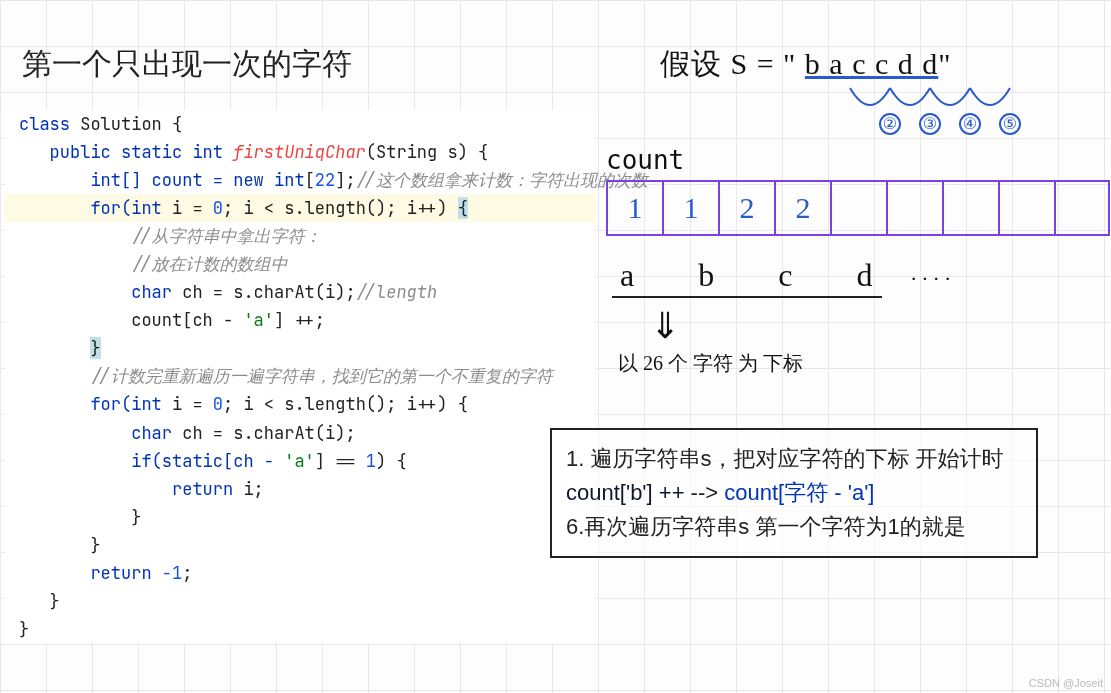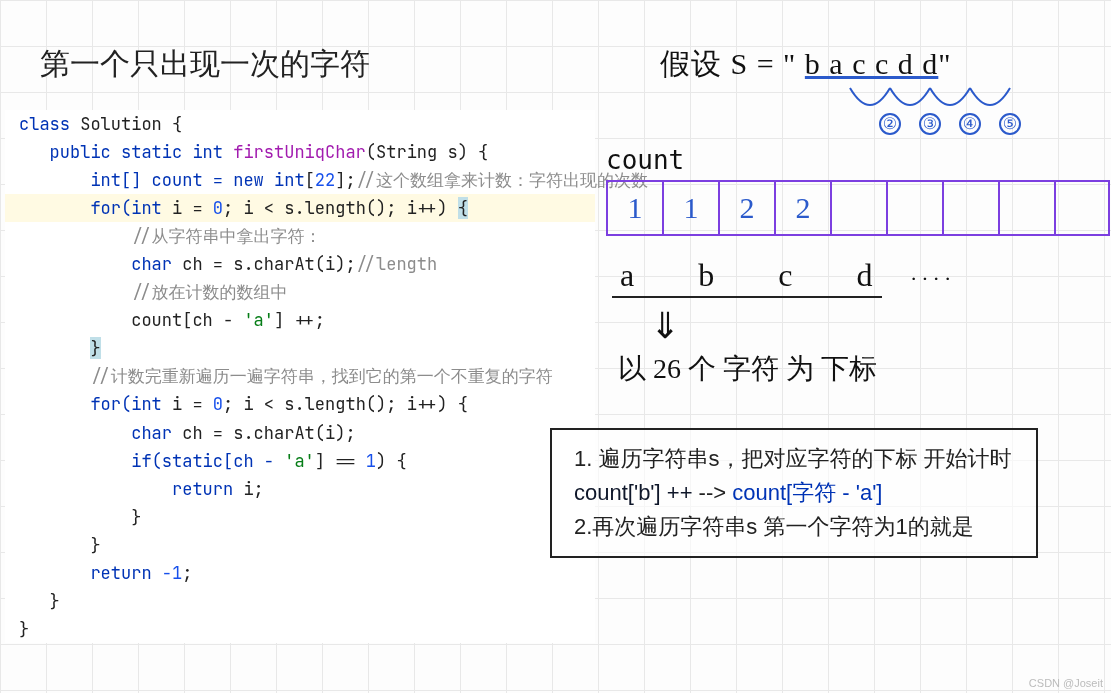--- a/index.html
+++ b/index.html
@@ -5,31 +5,31 @@
   * { box-sizing: border-box; margin: 0; padding: 0; }
   html, body { width: 1111px; height: 693px; font-family: "Helvetica Neue", Arial, sans-serif; }
   body {
     background-color: #fdfdfd;
     background-image:
       linear-gradient(#e8e8e8 1px, transparent 1px),
       linear-gradient(90deg, #e8e8e8 1px, transparent 1px);
     background-size: 46px 46px;
     position: relative;
   }
-  .title { position: absolute; top: 44px; left: 40px; font-size: 30px; font-family: "STKaiti","KaiTi",serif; color: #222; }
+  .title { position: absolute; top: 44px; left: 22px; font-size: 30px; font-family: "STKaiti","KaiTi",serif; color: #222; }
   .code {
     position: absolute; top: 110px; left: 5px; width: 590px;
     font-family: "JetBrains Mono","Consolas",monospace; font-size: 17px;
     line-height: 1.65; color: #222; background: #fff;
   } 
   .k1 { color: #0033b5; }
-  .fn { color: #a21caf; }
+  .fn { color: #ef4444; font-style: italic; }
   .str { color: #067d17; }
   .num { color: #1750eb; }
-  .cm { color: #8c8c8c; }
+  .cm { color: #8c8c8c; font-style: italic; }
   .hint { color: #969696; font-size: 13px; }
   .hl { background: #c0dfe8; }
   .yellowline { background: #fffae3; }
   .line { white-space: pre; padding-left: 14px; }
 
   
   .hand { position: absolute; font-family: "Comic Sans MS","Bradley Hand",cursive; color: #111; }
   .assumption { top: 44px; left: 660px; font-size: 30px; letter-spacing: 1px; }
   .assumption .u { text-decoration: underline; text-decoration-color: #2b5acb; }
   .arcs { position: absolute; top: 82px; left: 840px; }
@@ -37,45 +37,45 @@
 
   .countlbl { top: 145px; left: 606px; font-size: 26px; font-family: monospace; }
   .countarr { position: absolute; top: 180px; left: 606px; display: flex; }
   .cell { width: 56px; height: 56px; border: 2px solid #7c3fe0; display:flex;align-items:center;justify-content:center;font-size:30px;font-family:"Comic Sans MS",cursive;color:#2b5acb; border-right:none;}
   .cell:last-child { border-right: 2px solid #7c3fe0; }
 
   .letters { top: 257px; left: 620px; font-size: 32px; letter-spacing: 28px; }
   .letters .dots { letter-spacing: 4px; font-size: 22px; }
   .lettersunder { position:absolute; top:296px; left:612px; width:270px; border-top:2px solid #222; }
   .downarr { top: 305px; left: 650px; font-size: 36px; }
-  .subscript { top: 350px; left: 618px; font-size: 28px; font-family:"STKaiti","KaiTi",serif; }
+  .subscript { top: 350px; left: 618px; font-size: 20px; font-family:"STKaiti","KaiTi",serif; }
 
   .notebox {
     position: absolute; top: 428px; left: 550px; width: 488px;
-    border: 2px solid #222; padding: 12px 22px; background: rgba(255,255,255,0.6);
+    border: 2px solid #222; padding: 12px 14px; background: rgba(255,255,255,0.6);
     font-size: 22px; line-height: 1.55; color: #222;
   }
   .purple { color: #0f172a; }
   .blue2 { color: #0033b5; }
 
   .watermark { position:absolute; bottom:4px; right:8px; font-size:11px; color:#bbb; }
 </style>
 </head>
 <body>
 
 <div class="title">第一个只出现一次的字符</div>
 
 <div class="code">
   <div class="line"><span class="k1">class </span><span>Solution {</span></div>
   <div class="line">   <span class="k1">public static int </span><span class="fn">firstUniqChar</span><span>(String s) {</span></div>
   <div class="line">       <span class="k1">int[] count = </span><span class="k1">new int</span><span>[</span><span class="num">22</span><span>];</span><span class="cm">//这个数组拿来计数：字符出现的次数</span></div>
   <div class="line yellowline">       <span class="k1">for(</span><span class="k1">int </span><span>i = </span><span class="num">0</span><span>; i &lt; s.length(); i++) </span><span class="hl">{</span></div>
   <div class="line">           <span class="cm">//从字符串中拿出字符：</span></div>
+  <div class="line">           <span class="cm">//放在计数的数组中</span></div>
   <div class="line">           <span class="k1">char </span><span>ch = s.charAt(i);</span><span class="cm">//length</span></div>
-  <div class="line">           <span class="cm">//放在计数的数组中</span></div>
   <div class="line">           <span>count[ch - </span><span class="str">'a'</span><span>] ++;</span></div>
   <div class="line">       <span class="hl">}</span></div>
   <div class="line">       <span class="cm">//计数完重新遍历一遍字符串，找到它的第一个不重复的字符</span></div>
   <div class="line">       <span class="k1">for(</span><span class="k1">int </span><span>i = </span><span class="num">0</span><span>; i &lt; s.length(); i++) {</span></div>
   <div class="line">           <span class="k1">char </span><span>ch = s.charAt(i);</span></div>
   <div class="line">           <span class="k1">if(static[ch - </span><span class="str">'a'</span><span>] == </span><span class="num">1</span><span>) {</span></div>
   <div class="line">               <span class="k1">return </span><span>i;</span></div>
   <div class="line">           <span>}</span></div>
   <div class="line">       <span>}</span></div>
   <div class="line">       <span class="k1">return </span><span class="num">-1</span><span>;</span></div>
@@ -127,16 +127,16 @@
 </div>
 <div class="lettersunder"></div>
 <div class="hand downarr">⇓</div>
 <div class="hand subscript">以 26 个 字符 为 下标</div>
 
 <div class="notebox">
   <div>1. 遍历字符串s，把对应字符的下标 开始计时</div>
   <div>
     <span class="purple">count['b'] ++ </span><span>--&gt; </span><span class="blue2">count[字符 - 'a']</span>
   </div>
-  <div>2.再次遍历字符串s 第一个字符为1的就是</div>
+  <div>6.再次遍历字符串s 第一个字符为1的就是</div>
 </div>
 
 <div class="watermark">CSDN @Joseit</div>
 
 </body></html>

